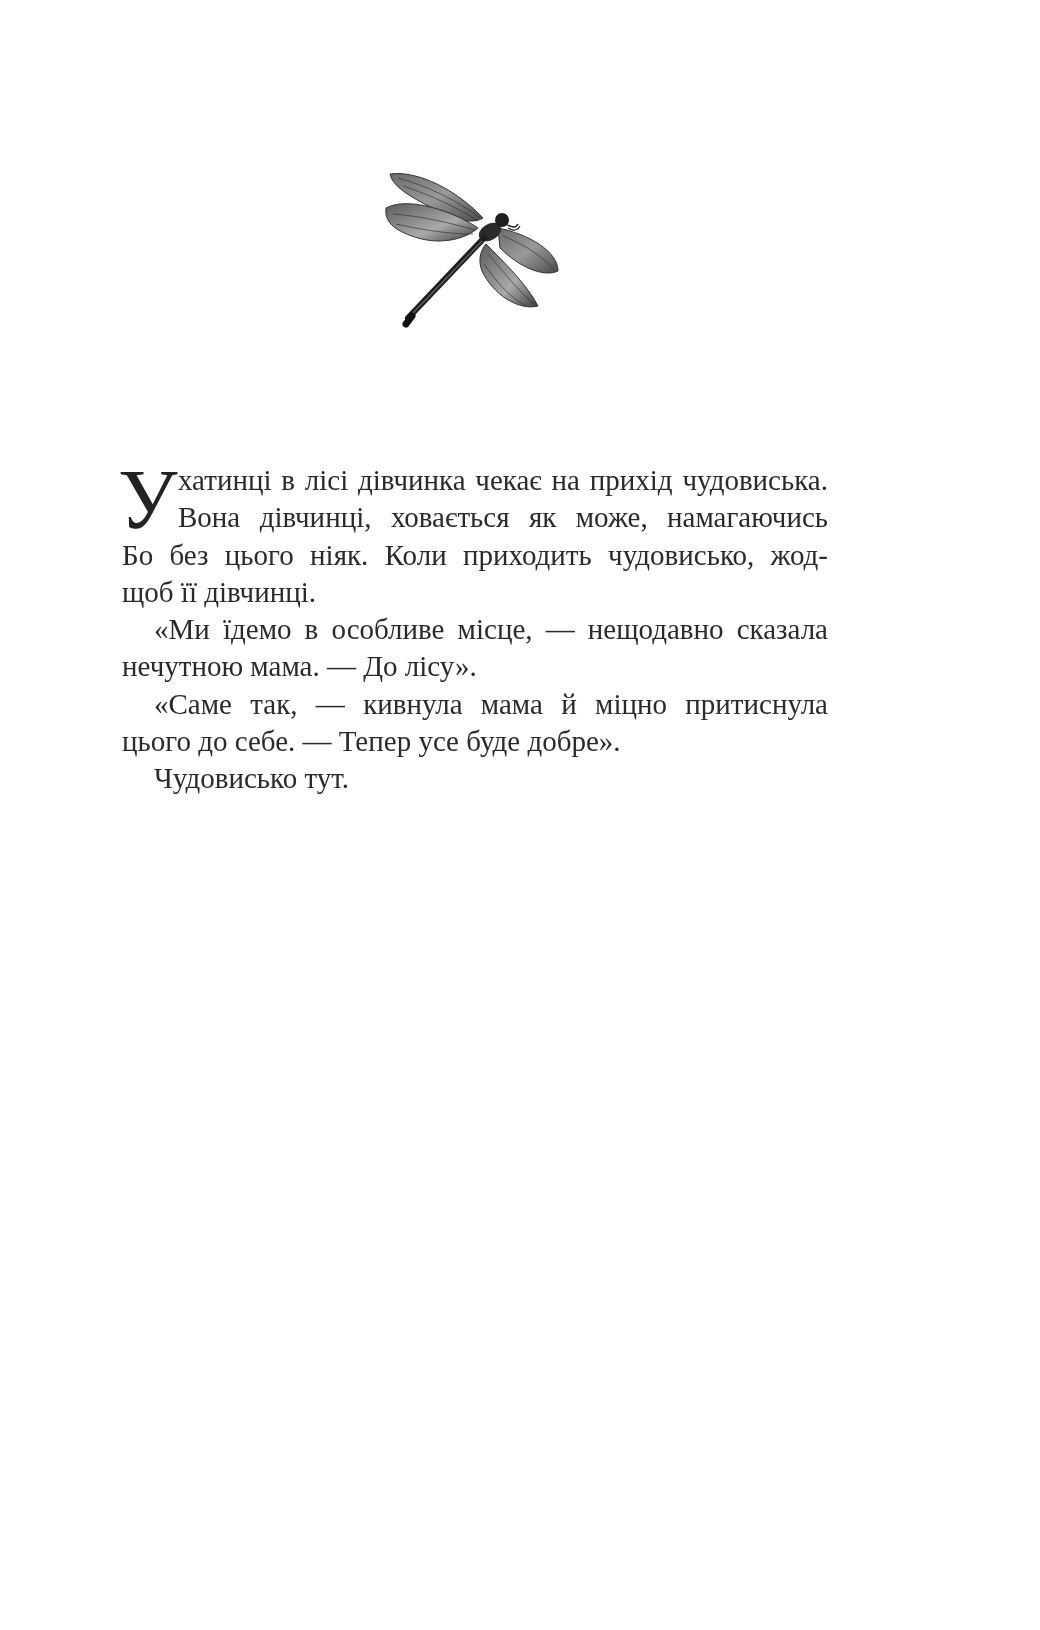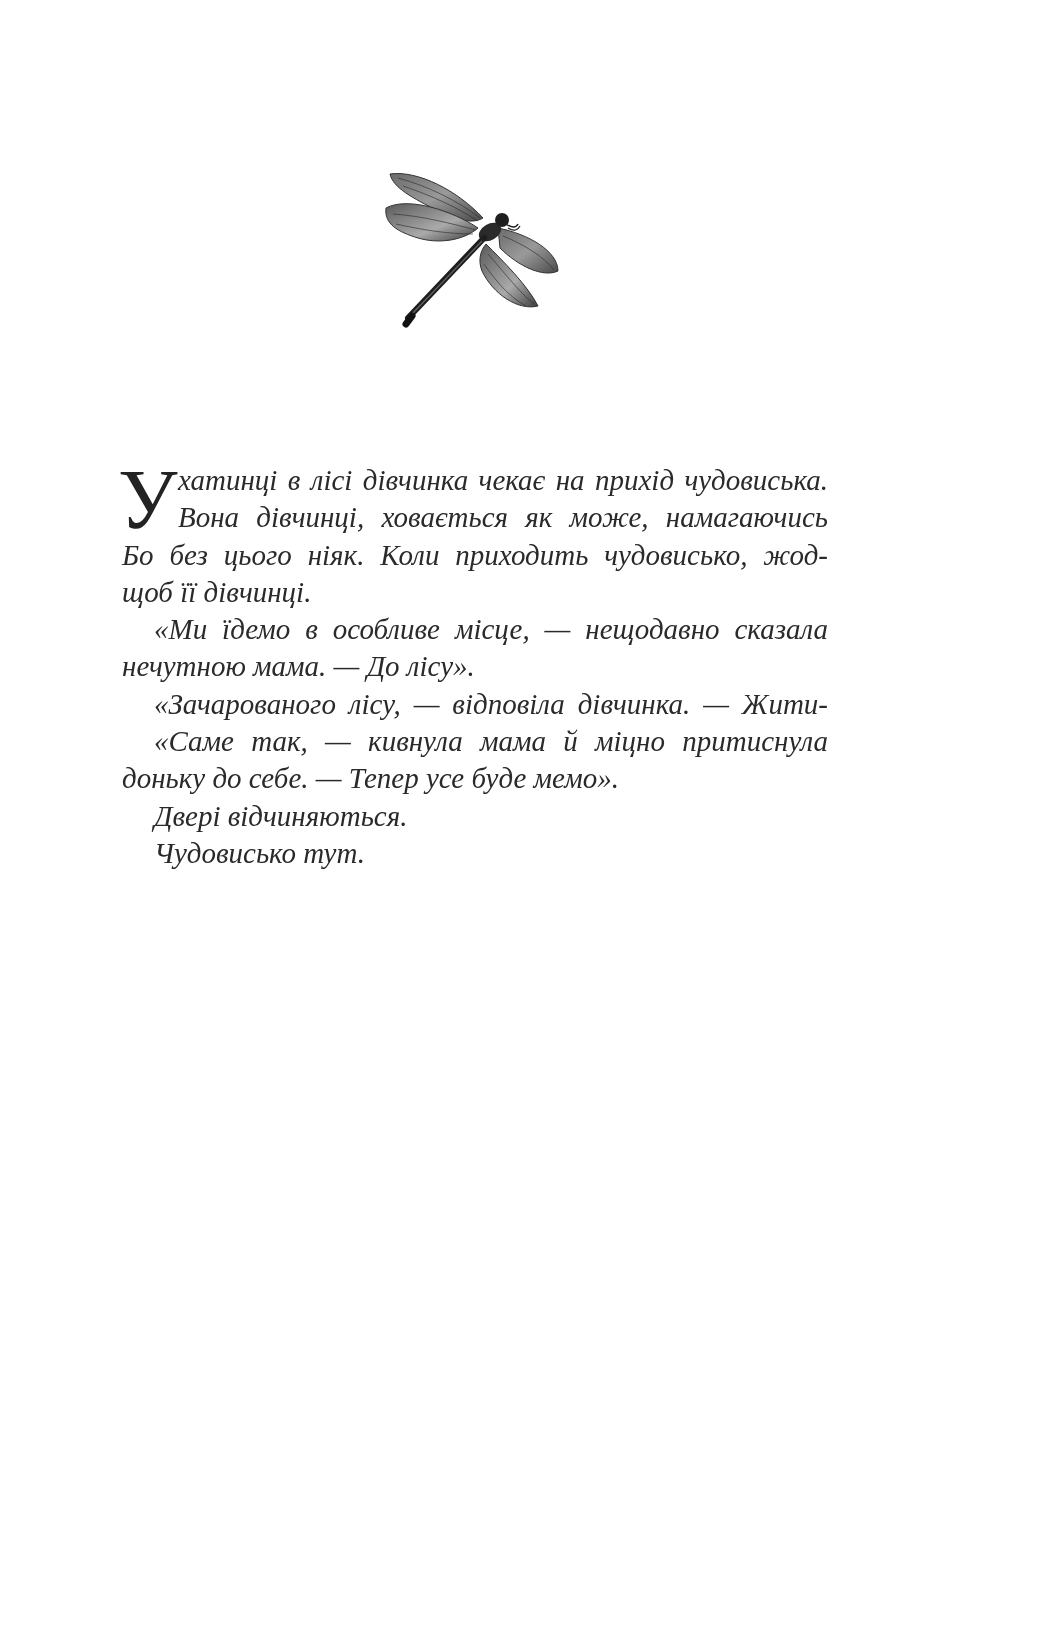--- a/index.html
+++ b/index.html
@@ -37,21 +37,20 @@
       line-height: 37.3px;
       color: #2a2a2a;
     }
     .line {
       display: block;
       height: 37.3px;
       white-space: nowrap;
       text-align: justify;
       text-align-last: justify;
       word-spacing: 0;
-      font-style: italic;
     }
     .line.last {
       text-align-last: left;
     }
     .line.indent {
       padding-left: 32px;
     }
     .line.dropcap-line {
       padding-left: 56px;
     }
@@ -120,23 +119,21 @@
     <span class="dropcap">У</span>
 
     <span class="line dropcap-line">хатинці в лісі дівчинка чекає на прихід чудовиська.</span>
     <span class="line dropcap-line">Вона дівчинці, ховається як може, намагаючись</span>
     <span class="line">Бо без цього ніяк. Коли приходить чудовисько, жод-</span>
     <span class="line last">щоб її дівчинці.</span>
 
     <span class="line indent">«Ми їдемо в особливе місце, — нещодавно сказала</span>
     <span class="line last">нечутною мама. — До лісу».</span>
 
-    <span class="line indent">«Зачарованого лісу, — відповіла дівчинка. — Жити-</span>
 
     <span class="line indent">«Саме так, — кивнула мама й міцно притиснула</span>
-    <span class="line last">доньку до себе. — Тепер усе буде мемо».</span>
+    <span class="line last">цього до себе. — Тепер усе буде добре».</span>
 
-    <span class="line indent last">Двері відчиняються.</span>
 
     <span class="line indent last">Чудовисько тут.</span>
   </div>
 
 </div>
 
 </body></html>

